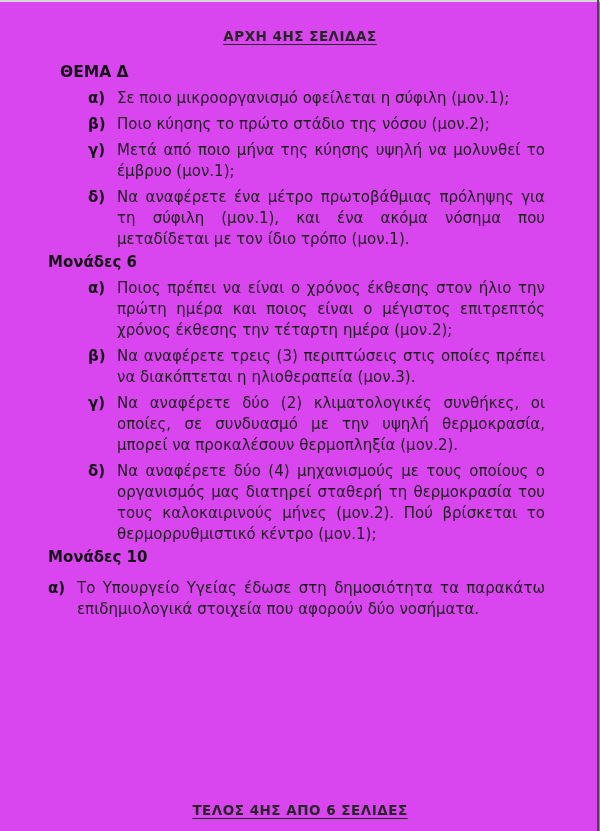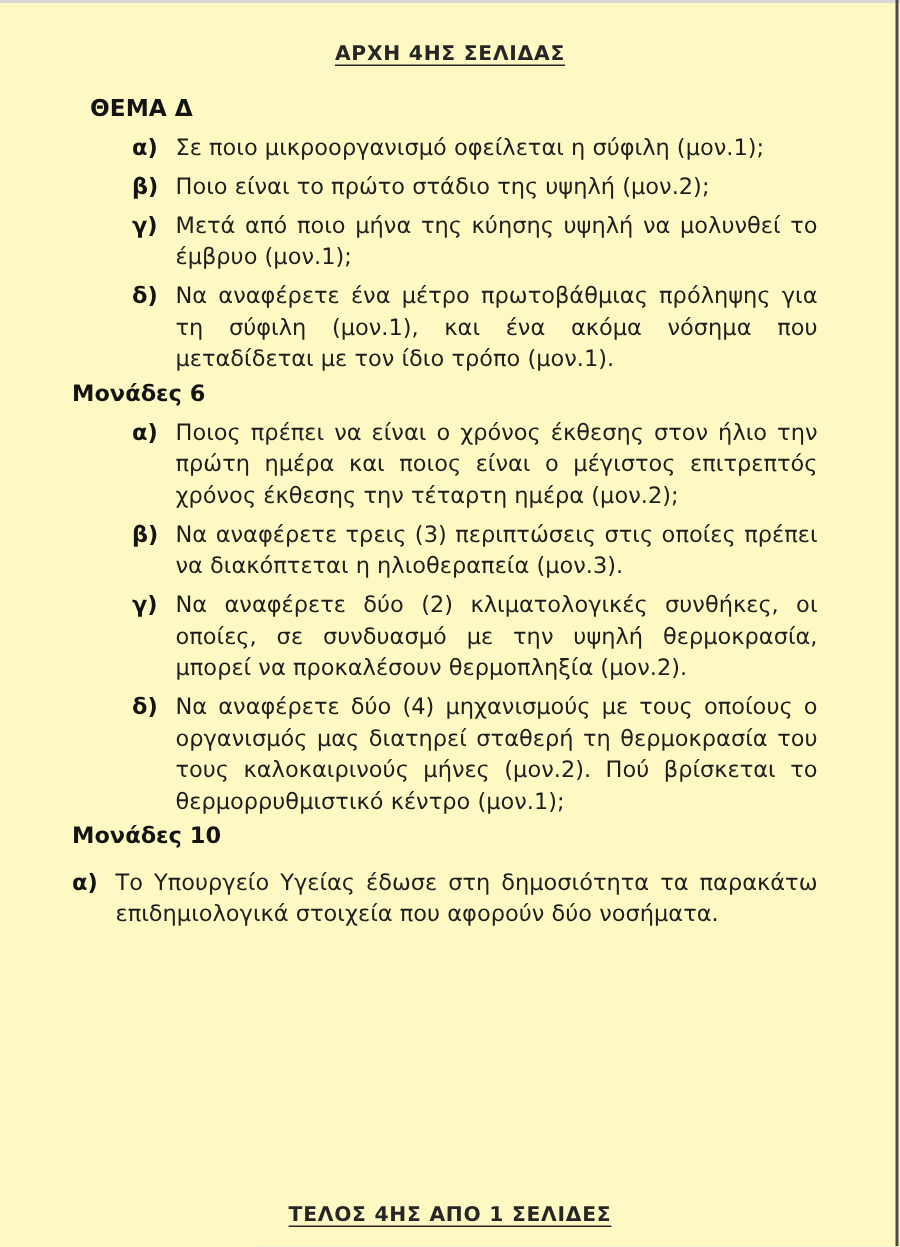--- a/index.html
+++ b/index.html
@@ -1,20 +1,20 @@
 <!DOCTYPE html>
 <html><head>
 <meta charset="utf-8">
 <style>
   html,body{margin:0;padding:0;background:#e9e9e9;}
   .page{
     position:relative;
     width:600px;height:831px;
     margin:0 auto;
-    background:#fef9c3;
+    background:#d946ef;
     box-sizing:border-box;
     padding:26px 55px 0 48px;
     font-family:"DejaVu Sans","Liberation Sans",sans-serif;
     font-size:15px;
     line-height:21px;
     color:#1e1e1e;
     overflow:hidden;
   }
   .scan-top{position:absolute;top:0;left:0;width:100%;height:2px;background:#d7d7d7;}
   .scan-right{position:absolute;top:0;right:1px;width:2px;height:100%;background:#4a4a4a;}
@@ -61,21 +61,21 @@
 
   <div class="theme-title">ΘΕΜΑ Δ</div>
 
   <div class="q-block">
     <div class="sub-row">
       <span class="sub-num">α)</span>
       <div class="sub-body">Σε ποιο μικροοργανισμό οφείλεται η σύφιλη (μον.1);</div>
     </div>
     <div class="sub-row">
       <span class="sub-num">β)</span>
-      <div class="sub-body">Ποιο είναι το πρώτο στάδιο της υψηλή (μον.2);</div>
+      <div class="sub-body">Ποιο κύησης το πρώτο στάδιο της νόσου (μον.2);</div>
     </div>
     <div class="sub-row">
       <span class="sub-num">γ)</span>
       <div class="sub-body">Μετά από ποιο μήνα της κύησης υψηλή να μολυνθεί το έμβρυο (μον.1);</div>
     </div>
     <div class="sub-row">
       <span class="sub-num">δ)</span>
       <div class="sub-body">Να αναφέρετε ένα μέτρο πρωτοβάθμιας πρόληψης για τη σύφιλη (μον.1), και ένα ακόμα νόσημα που μεταδίδεται με τον ίδιο τρόπο (μον.1).</div>
     </div>
     <div class="marks">Μονάδες 6</div>
@@ -101,14 +101,14 @@
     <div class="marks">Μονάδες 10</div>
   </div>
 
   <div class="q-block" style="margin-top:10px;">
     <div class="q-row">
       <span class="sub-num">α)</span>
       <div class="sub-body">Το Υπουργείο Υγείας έδωσε στη δημοσιότητα τα παρακάτω επιδημιολογικά στοιχεία που αφορούν δύο νοσήματα.</div>
     </div>
   </div>
 
-  <div class="doc-footer">ΤΕΛΟΣ 4ΗΣ ΑΠΟ 1 ΣΕΛΙΔΕΣ</div>
+  <div class="doc-footer">ΤΕΛΟΣ 4ΗΣ ΑΠΟ 6 ΣΕΛΙΔΕΣ</div>
 </div>
 
 </body></html>

